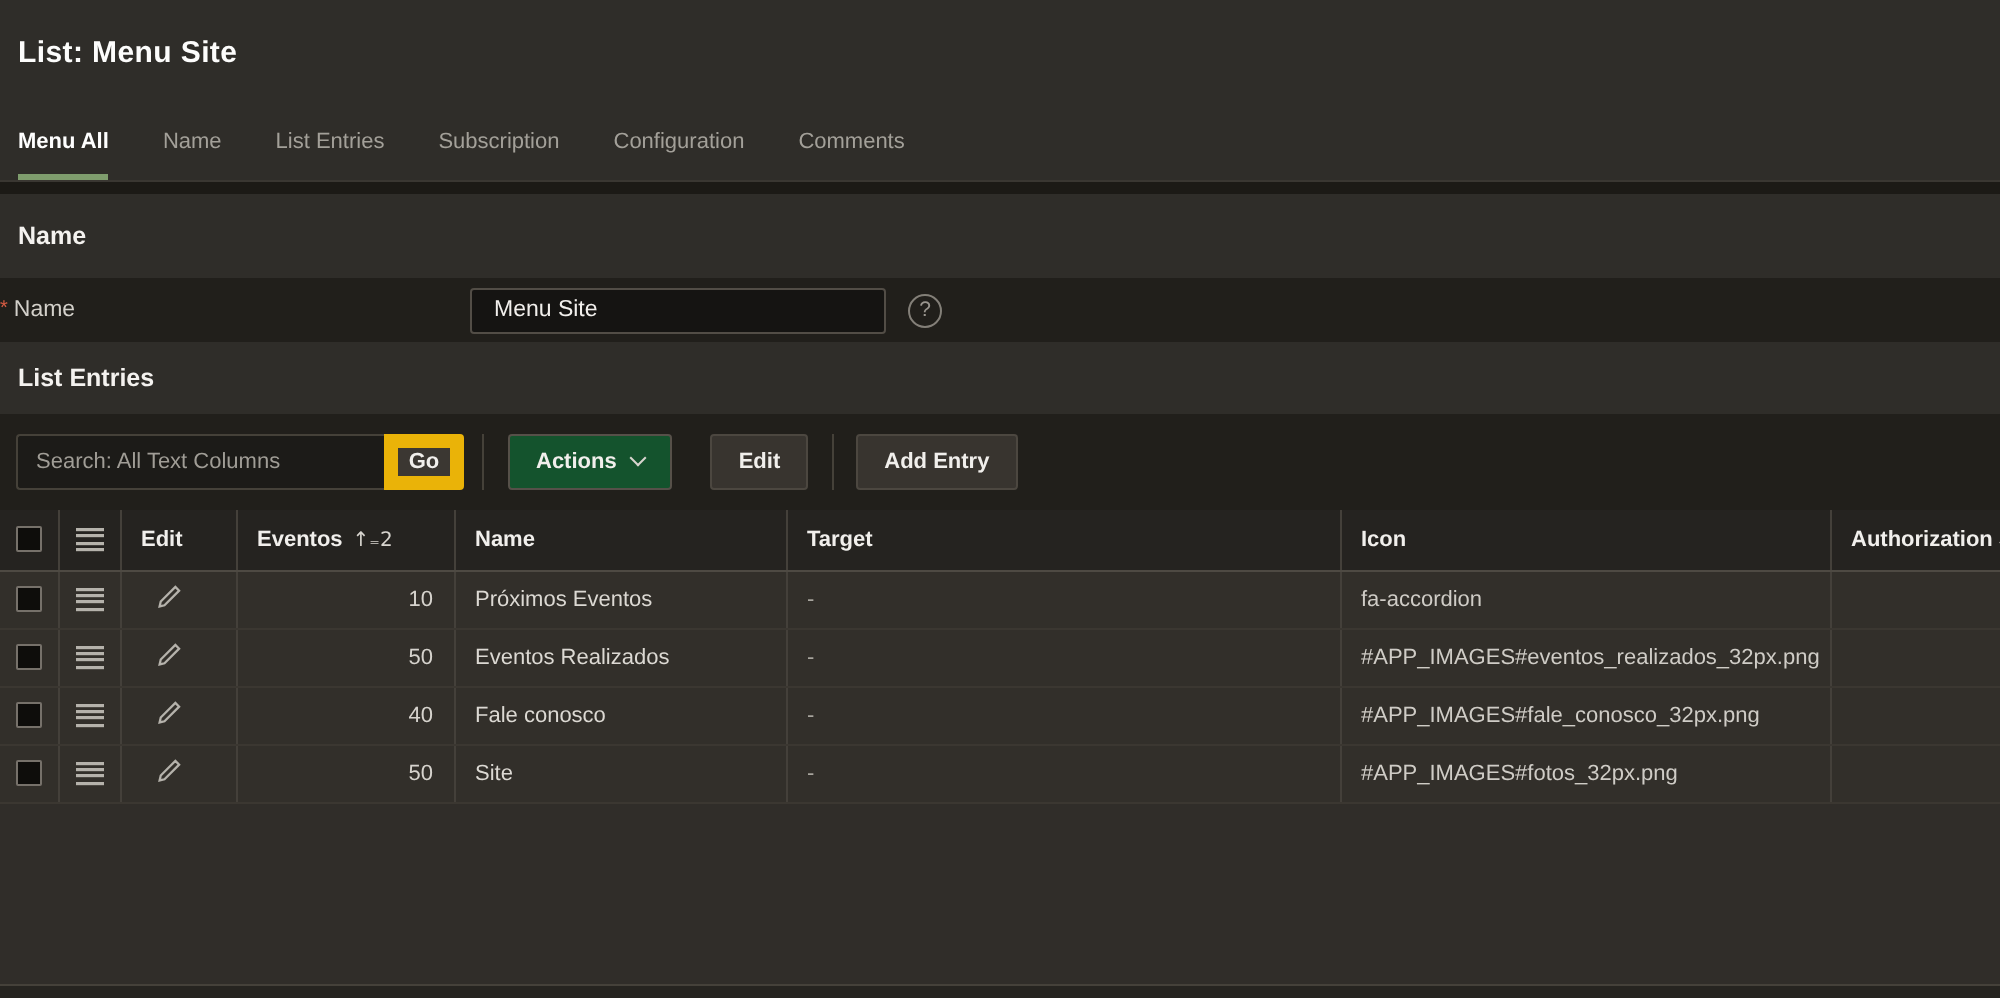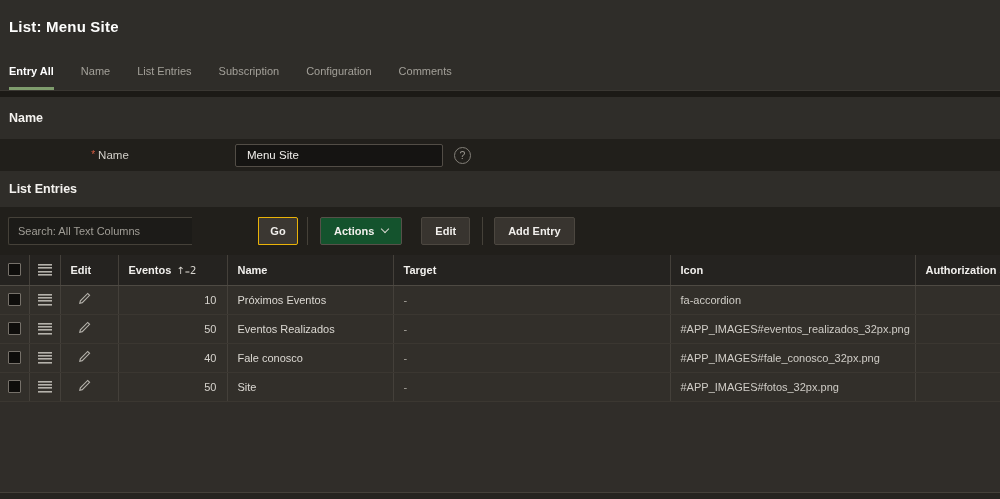--- a/index.html
+++ b/index.html
@@ -26,47 +26,47 @@
   .separator-strip { height:7px; background:#1c1a16; border-top:1px solid #3a3732; }
 
   
   .section-header { background:#2f2d29; display:flex; align-items:center; padding-left:9px; }
   .section-header.h-name { height:42px; }
   .section-header.h-entries { height:36px; }
   .section-title { font-size:12.5px; font-weight:bold; color:#f4f2ef; }
 
   
   .form-row { height:32px; background:#211f1b; display:flex; align-items:center; }
-  .field-label-wrap { width:220px; text-align:center; color:#d3d0ca; font-size:11.5px; }
+  .field-label-wrap { width:220px; text-align:left; color:#d3d0ca; font-size:11.5px; }
   .req-marker { color:#d85c43; font-size:10px; vertical-align:top; margin-right:3px; }
   .text-input {
     margin-left:15px; width:208px; height:23px; background:#151412;
     border:1px solid #524d46; border-radius:2px; color:#f1efec;
     font-family:"Liberation Sans", sans-serif; font-size:11.5px; padding:0 11px; outline:none;
   }
   .help-icon {
     margin-left:11px; width:17px; height:17px; border:1px solid #837f78; border-radius:50%;
     color:#9a968f; font-size:10.5px; display:flex; align-items:center; justify-content:center; cursor:pointer;
   }
 
   
   .toolbar { height:48px; background:#211f1b; display:flex; align-items:center; padding-left:8px; }
-  .search-group { display:flex;gap:46px; }
+  .search-group { display:flex; }
   .search-input {
     width:184px; height:28px; background:#1c1b18; border:1px solid #454139; border-right:none;
     border-radius:2px 0 0 2px; color:#e8e6e1; font-family:"Liberation Sans", sans-serif;
     font-size:11px; padding:0 9px; outline:none;
   }
   .search-input::placeholder { color:#a09d96; opacity:1; }
   .btn {
     height:28px; border:1px solid #4c4740; background:#38342f; color:#f1efec;
     font-family:"Liberation Sans", sans-serif; font-size:11px; font-weight:bold;
     border-radius:2px; padding:0 13px; cursor:pointer; display:flex; align-items:center; white-space:nowrap;
   }
-  .btn-go { border-radius:0 2px 2px 0; background:#3b3732; border:1px solid #eab308; width:40px; justify-content:center;margin-left:20px; }
+  .btn-go { border-radius:0 2px 2px 0; background:#3b3732; border:7px solid #eab308; width:40px; justify-content:center; }
   .btn-actions { background:#14532d; border-color:#565049; margin-left:0; }
   .chev { display:inline-block; width:6px; height:6px; border-right:1.6px solid #d8d5cf; border-bottom:1.6px solid #d8d5cf; transform:rotate(45deg); margin-left:8px; margin-top:-4px; }
   .tb-sep { width:1px; height:28px; background:#454139; margin:0 12px 0 9px; }
   .tb-sep2 { width:1px; height:28px; background:#454139; margin:0 11px 0 12px; }
   .btn + .btn { margin-left:19px; }
 
   
   .grid-wrap { background:#2f2d29; }
   table.grid { width:1000px; table-layout:fixed; border-collapse:collapse; }
   table.grid col.c-cb { width:29px; } table.grid col.c-menu { width:31px; }
@@ -107,21 +107,21 @@
 <body>
 
 <div class="page">
 
   <div class="page-header">
     <div class="page-title">List: Menu Site</div>
   </div>
 
   <div class="tab-bar">
     <div class="tab active">
-      <span>Entry All</span>
+      <span>Menu All</span>
       <span class="tab-underline"></span>
     </div>
     <div class="tab"><span>Name</span></div>
     <div class="tab"><span>List Entries</span></div>
     <div class="tab"><span>Subscription</span></div>
     <div class="tab"><span>Configuration</span></div>
     <div class="tab"><span>Comments</span></div>
   </div>
 
   <div class="separator-strip"></div>

